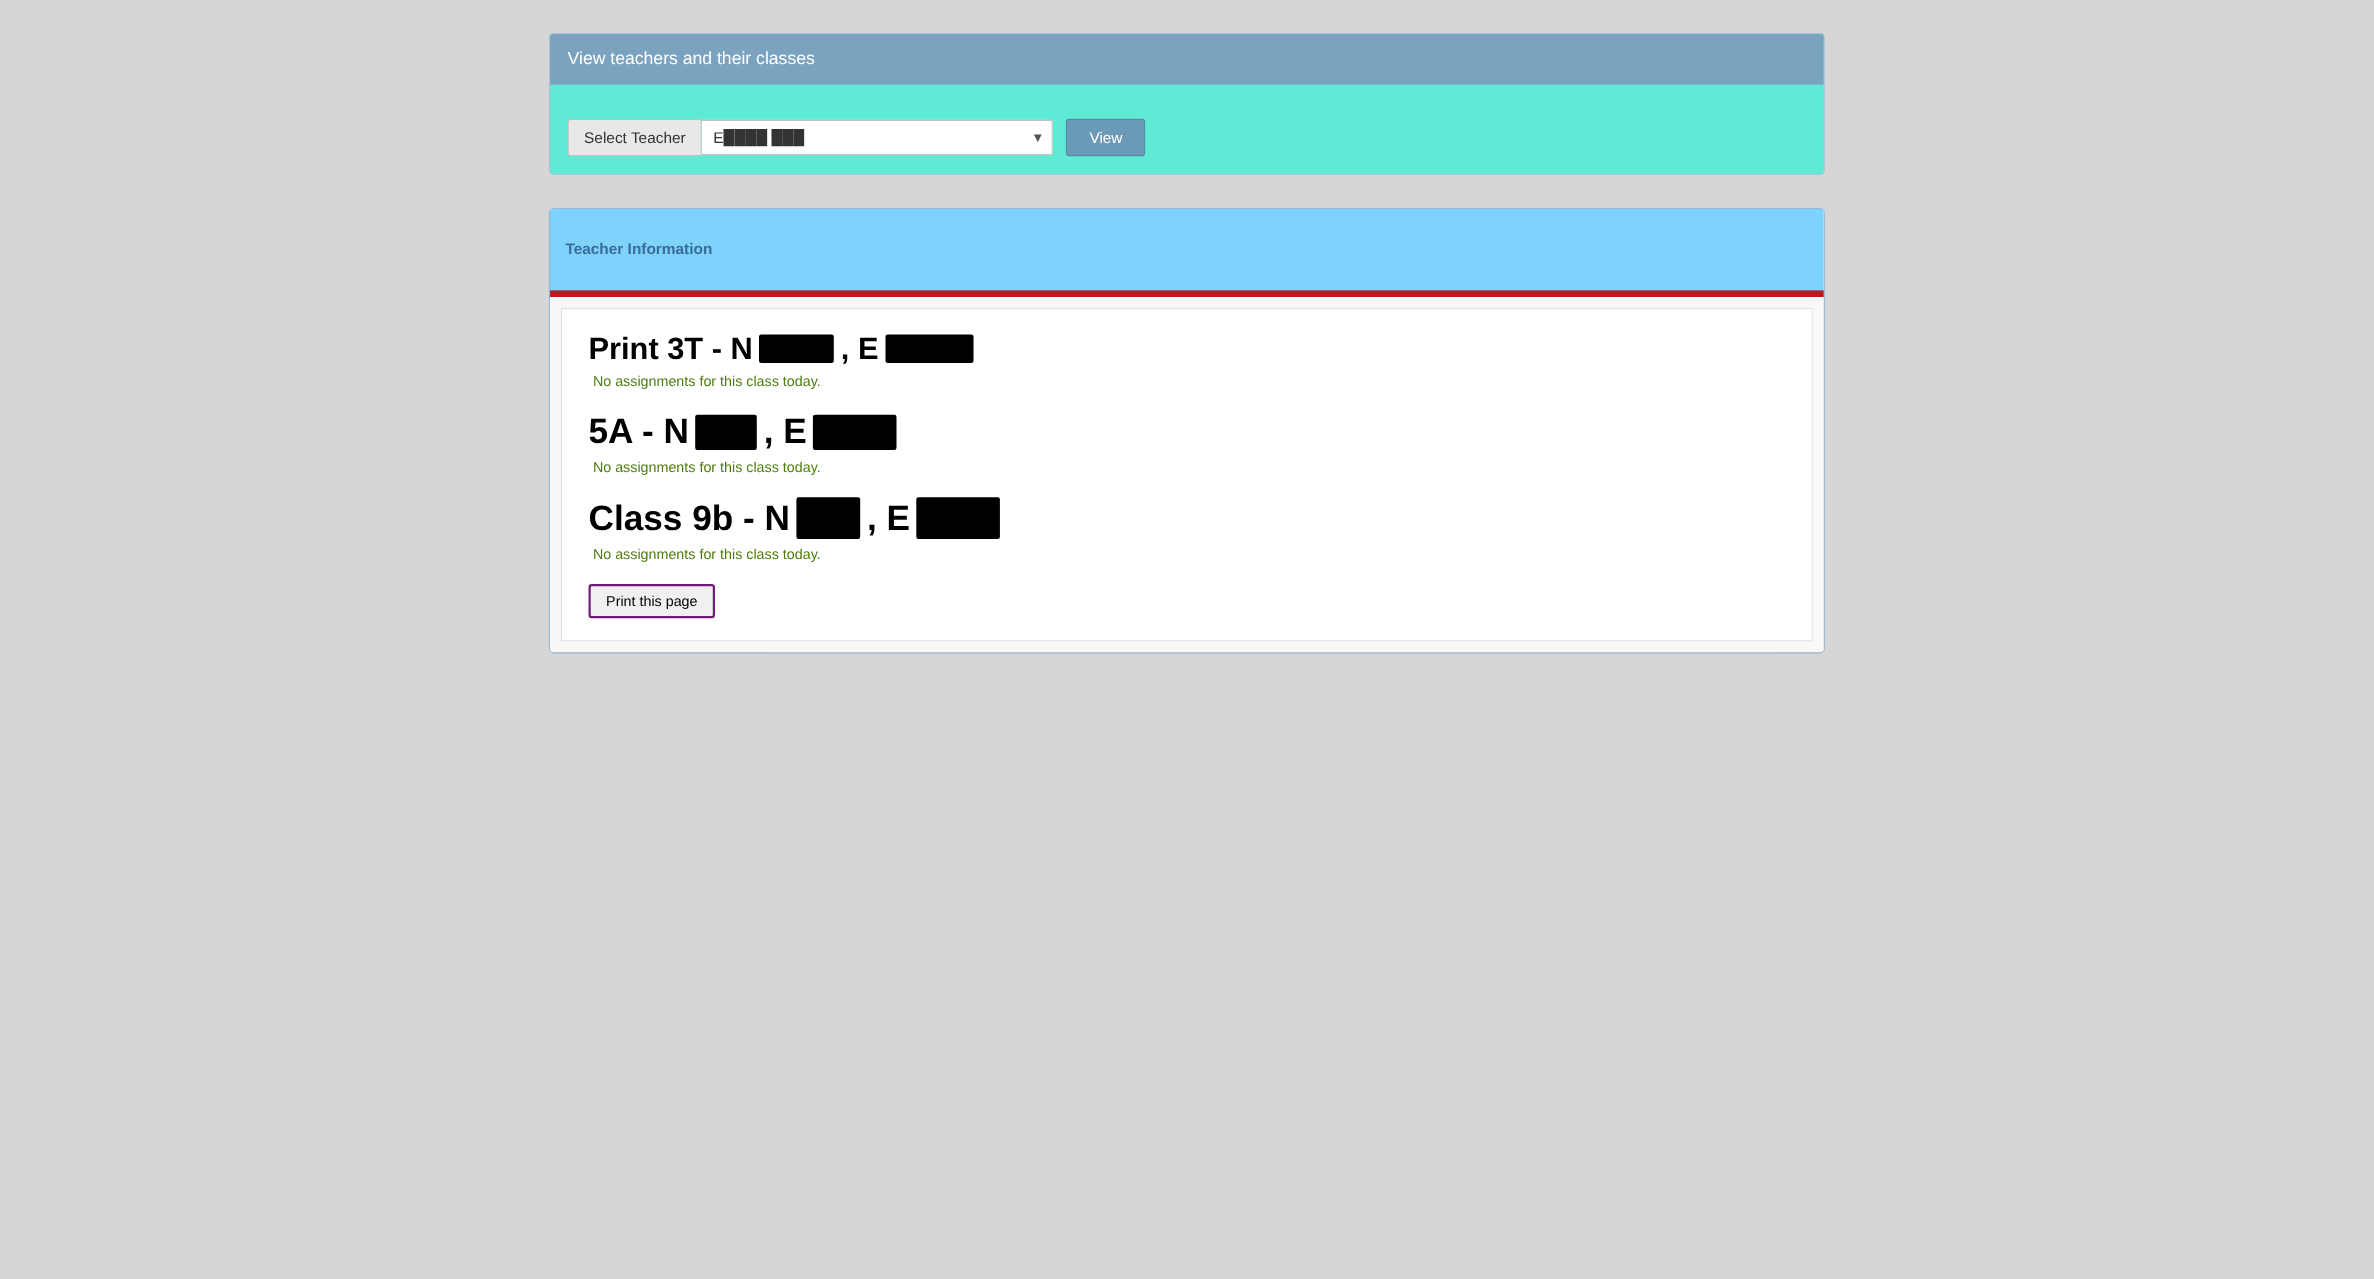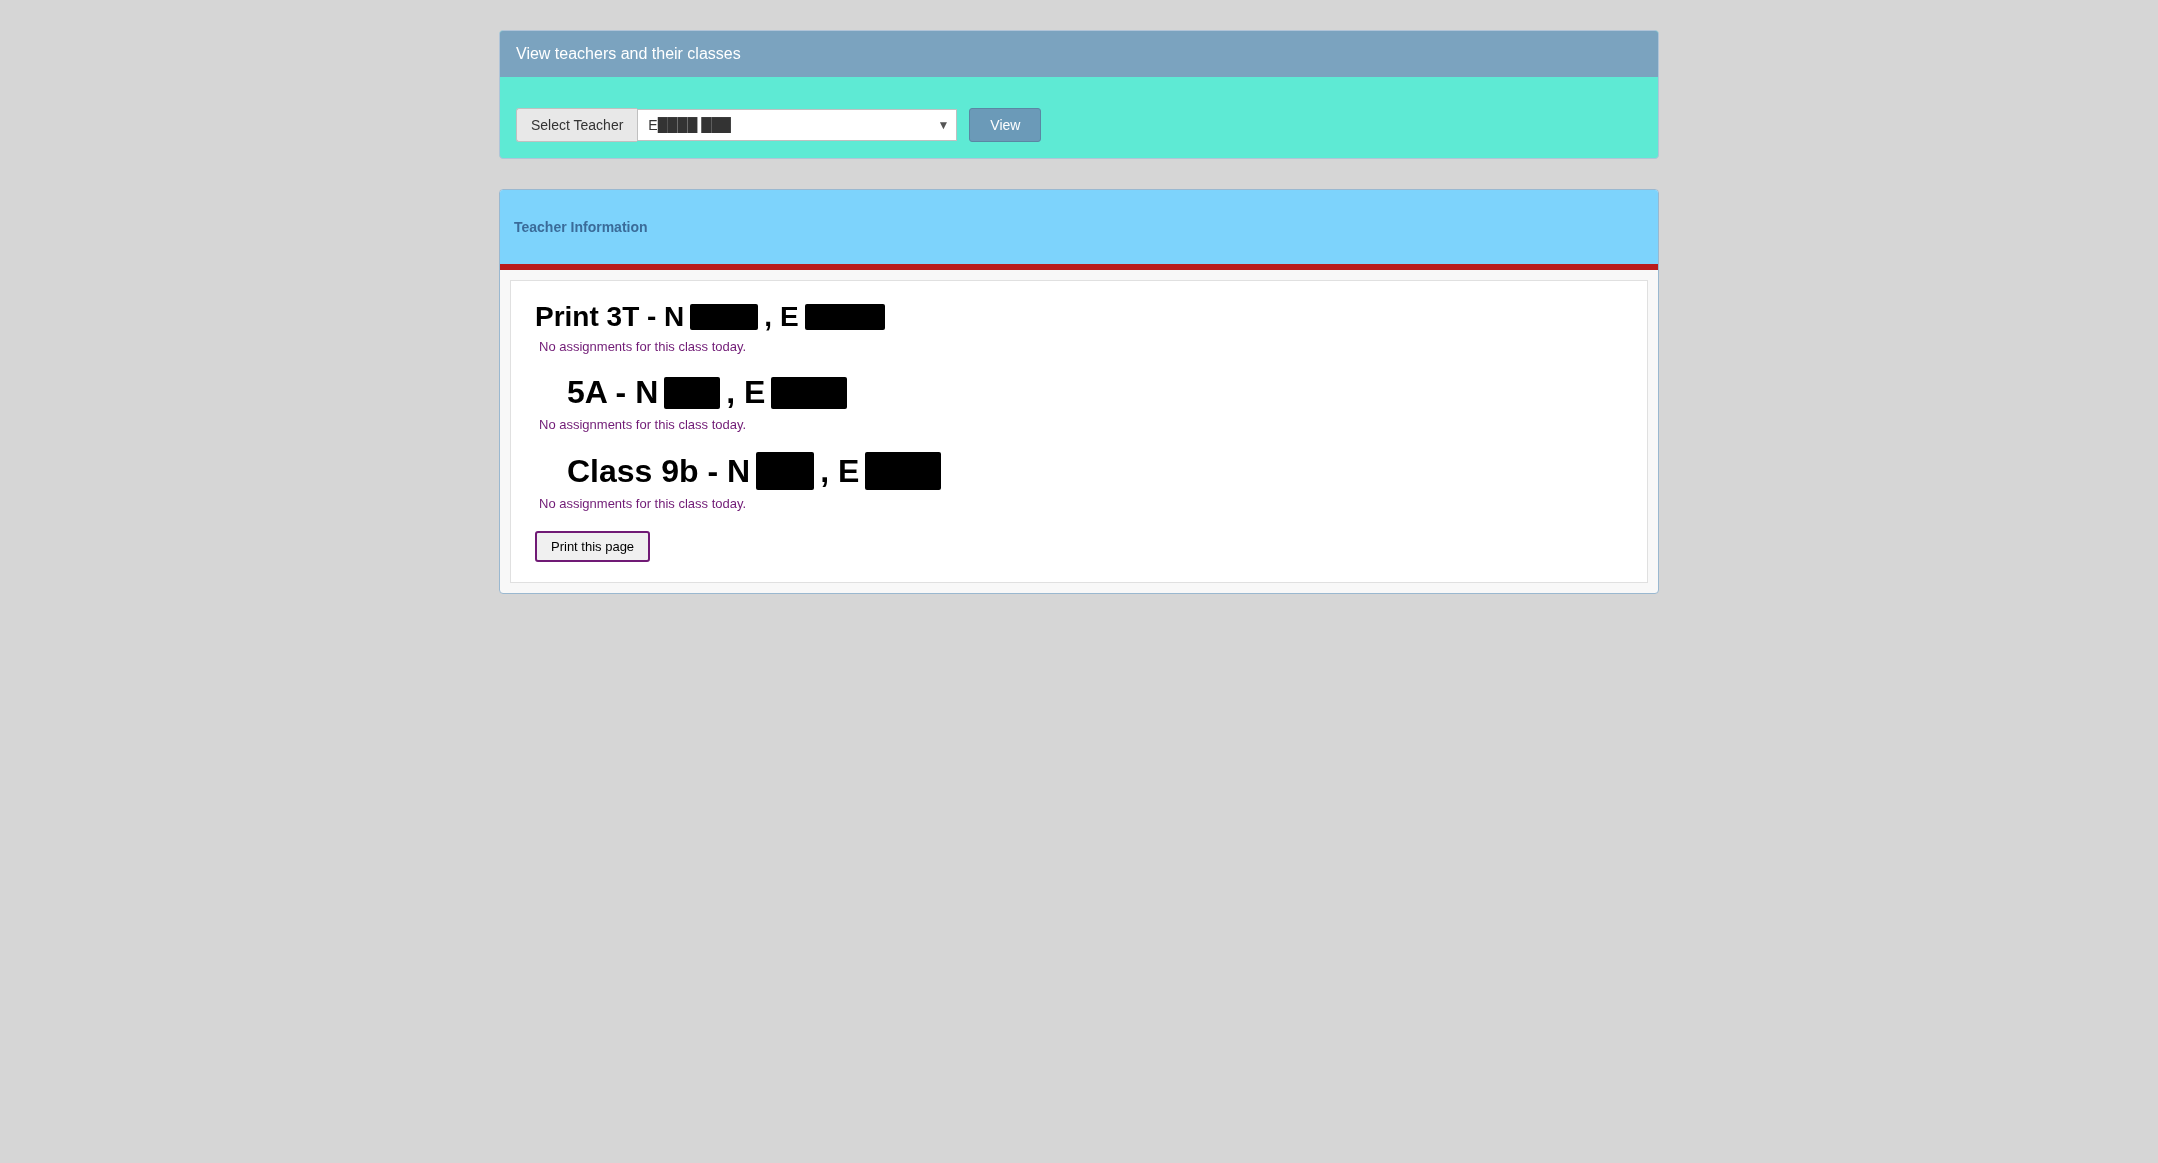--- a/index.html
+++ b/index.html
@@ -144,21 +144,20 @@
     }
 
     .class-title-medium {
       font-size: 32px;
       font-weight: bold;
       color: #000;
       margin-bottom: 6px;
       display: flex;
       align-items: center;
       gap: 6px;
-      margin-left: 32px;
     }
 
     .redacted {
       display: inline-block;
       background-color: #000;
       color: transparent;
       border-radius: 2px;
     }
 
     .redacted-md {
@@ -186,21 +185,21 @@
       height: 38px;
     }
 
     .redacted-h1-md {
       width: 76px;
       height: 38px;
     }
 
     .no-assignments {
       font-size: 13px;
-      color: #701a75;
+      color: #4d7c0f;
       margin-left: 4px;
     }
 
     .print-button {
       border: 2px solid #701a75;
       background-color: #f0f0f0;
       padding: 6px 14px;
       font-size: 13px;
       cursor: pointer;
       border-radius: 3px;

